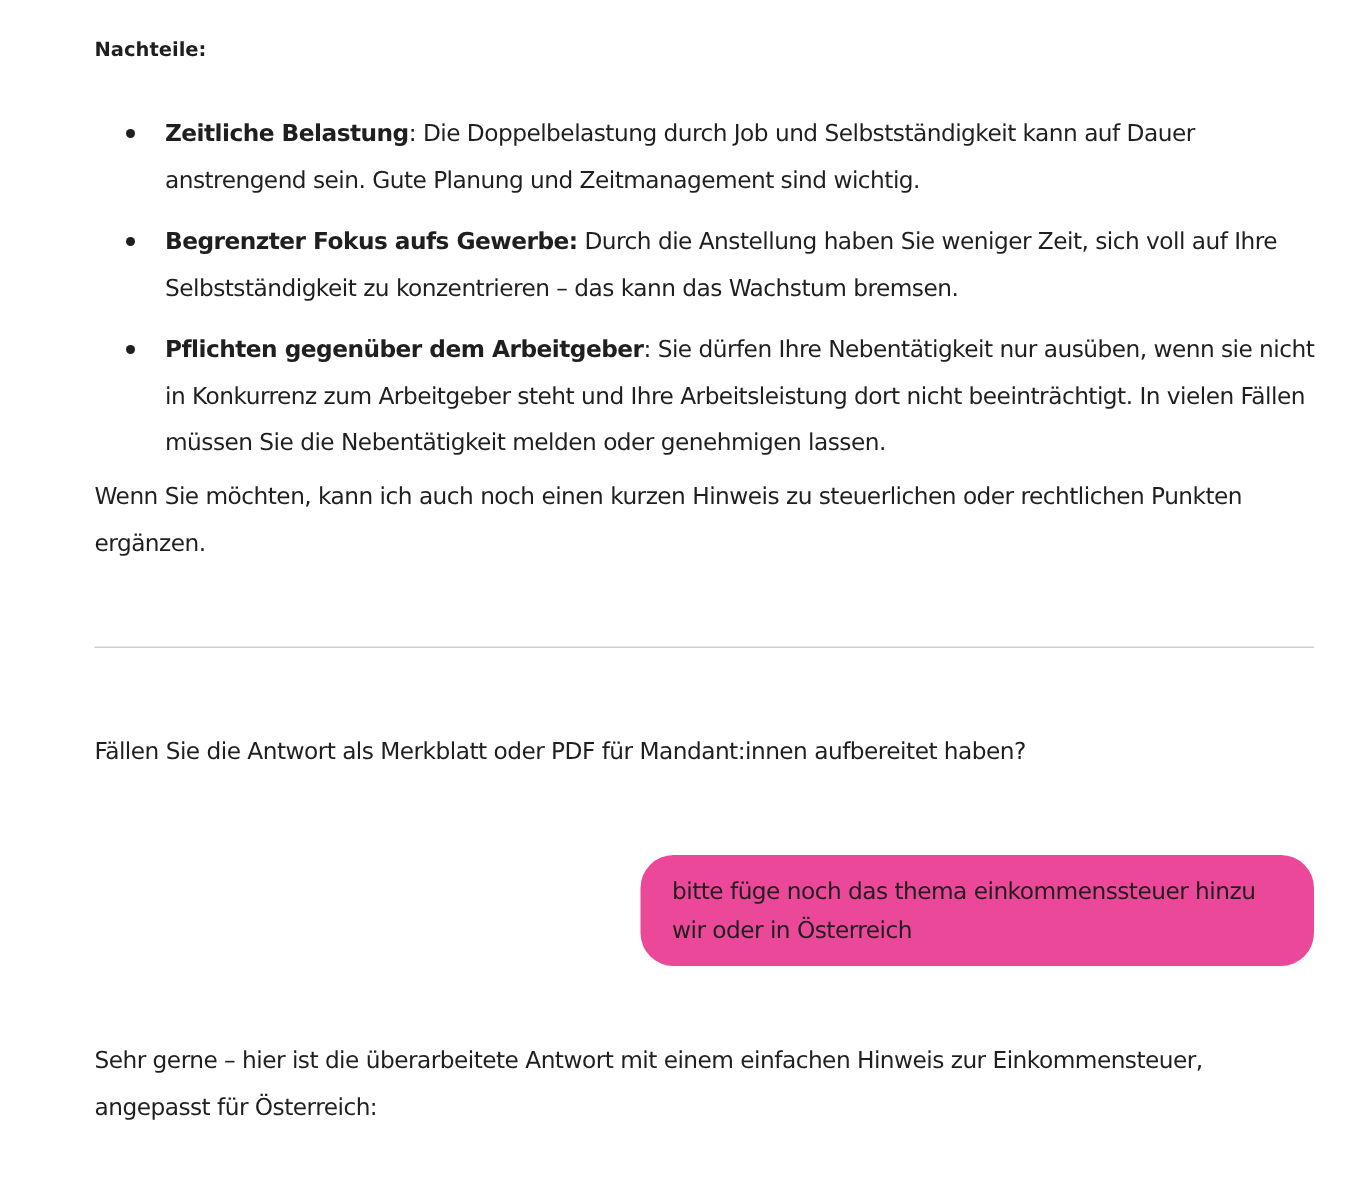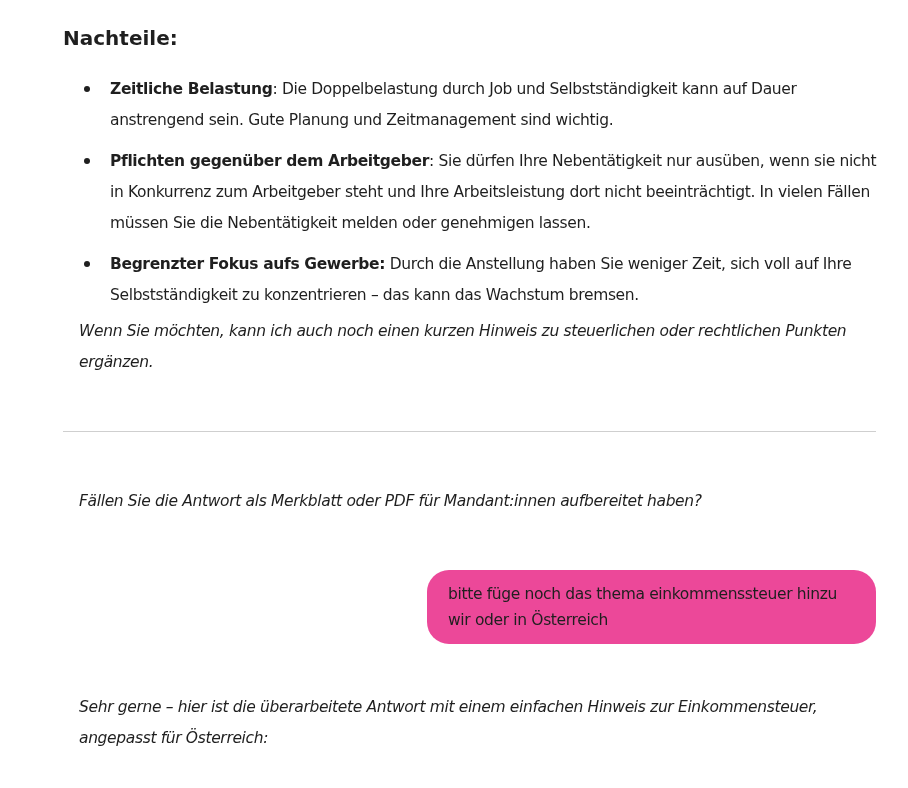--- a/index.html
+++ b/index.html
@@ -20,21 +20,21 @@
       position: absolute;
       left: 63px;
       top: 0;
       width: 813px;
     }
     .heading {
       position: absolute;
       top: 26px;
       left: 0;
       font-weight: bold;
-      font-size: 20px;
+      font-size: 13px;
     }
     .bullets {
       position: absolute;
       top: 62px;
       left: 0;
       width: 813px;
       margin: 12px;
       padding: 0;
       list-style: none;
     }
@@ -50,25 +50,24 @@
       left: 9px;
       top: 12px;
       width: 6px;
       height: 6px;
       border-radius: 50%;
       background: #1f1f1f;
     }
     .bullets li b { font-weight: bold; }
     .para {
       position: absolute;
-      left: 16px;
+      left: 0;
       width: 813px;
       line-height: 31px;
       letter-spacing: -0.35px;
-      font-style: italic;
     }
     .divider {
       position: absolute;
       top: 431px;
       left: 0;
       width: 813px;
       height: 1px;
       background: #cfcfcf;
       border: 0;
       margin: 0;
@@ -94,25 +93,25 @@
 
   <div class="heading">Nachteile:</div>
 
   <ul class="bullets">
     <li>
       <span class="dot"></span>
       <b>Zeitliche Belastung</b><span>: Die Doppelbelastung durch Job und Selbstständigkeit kann auf Dauer anstrengend sein. Gute Planung und Zeitmanagement sind wichtig.</span>
     </li>
     <li>
       <span class="dot"></span>
-      <b>Pflichten gegenüber dem Arbeitgeber</b><span>: Sie dürfen Ihre Nebentätigkeit nur ausüben, wenn sie nicht in Konkurrenz zum Arbeitgeber steht und Ihre Arbeitsleistung dort nicht beeinträchtigt. In vielen Fällen müssen Sie die Nebentätigkeit melden oder genehmigen lassen.</span>
+      <b>Begrenzter Fokus aufs Gewerbe:</b><span> Durch die Anstellung haben Sie weniger Zeit, sich voll auf Ihre Selbstständigkeit zu konzentrieren – das kann das Wachstum bremsen.</span>
     </li>
     <li>
       <span class="dot"></span>
-      <b>Begrenzter Fokus aufs Gewerbe:</b><span> Durch die Anstellung haben Sie weniger Zeit, sich voll auf Ihre Selbstständigkeit zu konzentrieren – das kann das Wachstum bremsen.</span>
+      <b>Pflichten gegenüber dem Arbeitgeber</b><span>: Sie dürfen Ihre Nebentätigkeit nur ausüben, wenn sie nicht in Konkurrenz zum Arbeitgeber steht und Ihre Arbeitsleistung dort nicht beeinträchtigt. In vielen Fällen müssen Sie die Nebentätigkeit melden oder genehmigen lassen.</span>
     </li>
   </ul>
 
   <div class="para" style="top:316px;">Wenn Sie möchten, kann ich auch noch einen kurzen Hinweis zu steuerlichen oder rechtlichen Punkten ergänzen.</div>
 
   <hr class="divider">
 
   <div class="para" style="top:486px;">Fällen Sie die Antwort als Merkblatt oder PDF für Mandant:innen aufbereitet haben?</div>
 
   <div class="para" style="top:692px;">Sehr gerne – hier ist die überarbeitete Antwort mit einem einfachen Hinweis zur Einkommensteuer, angepasst für Österreich:</div>

